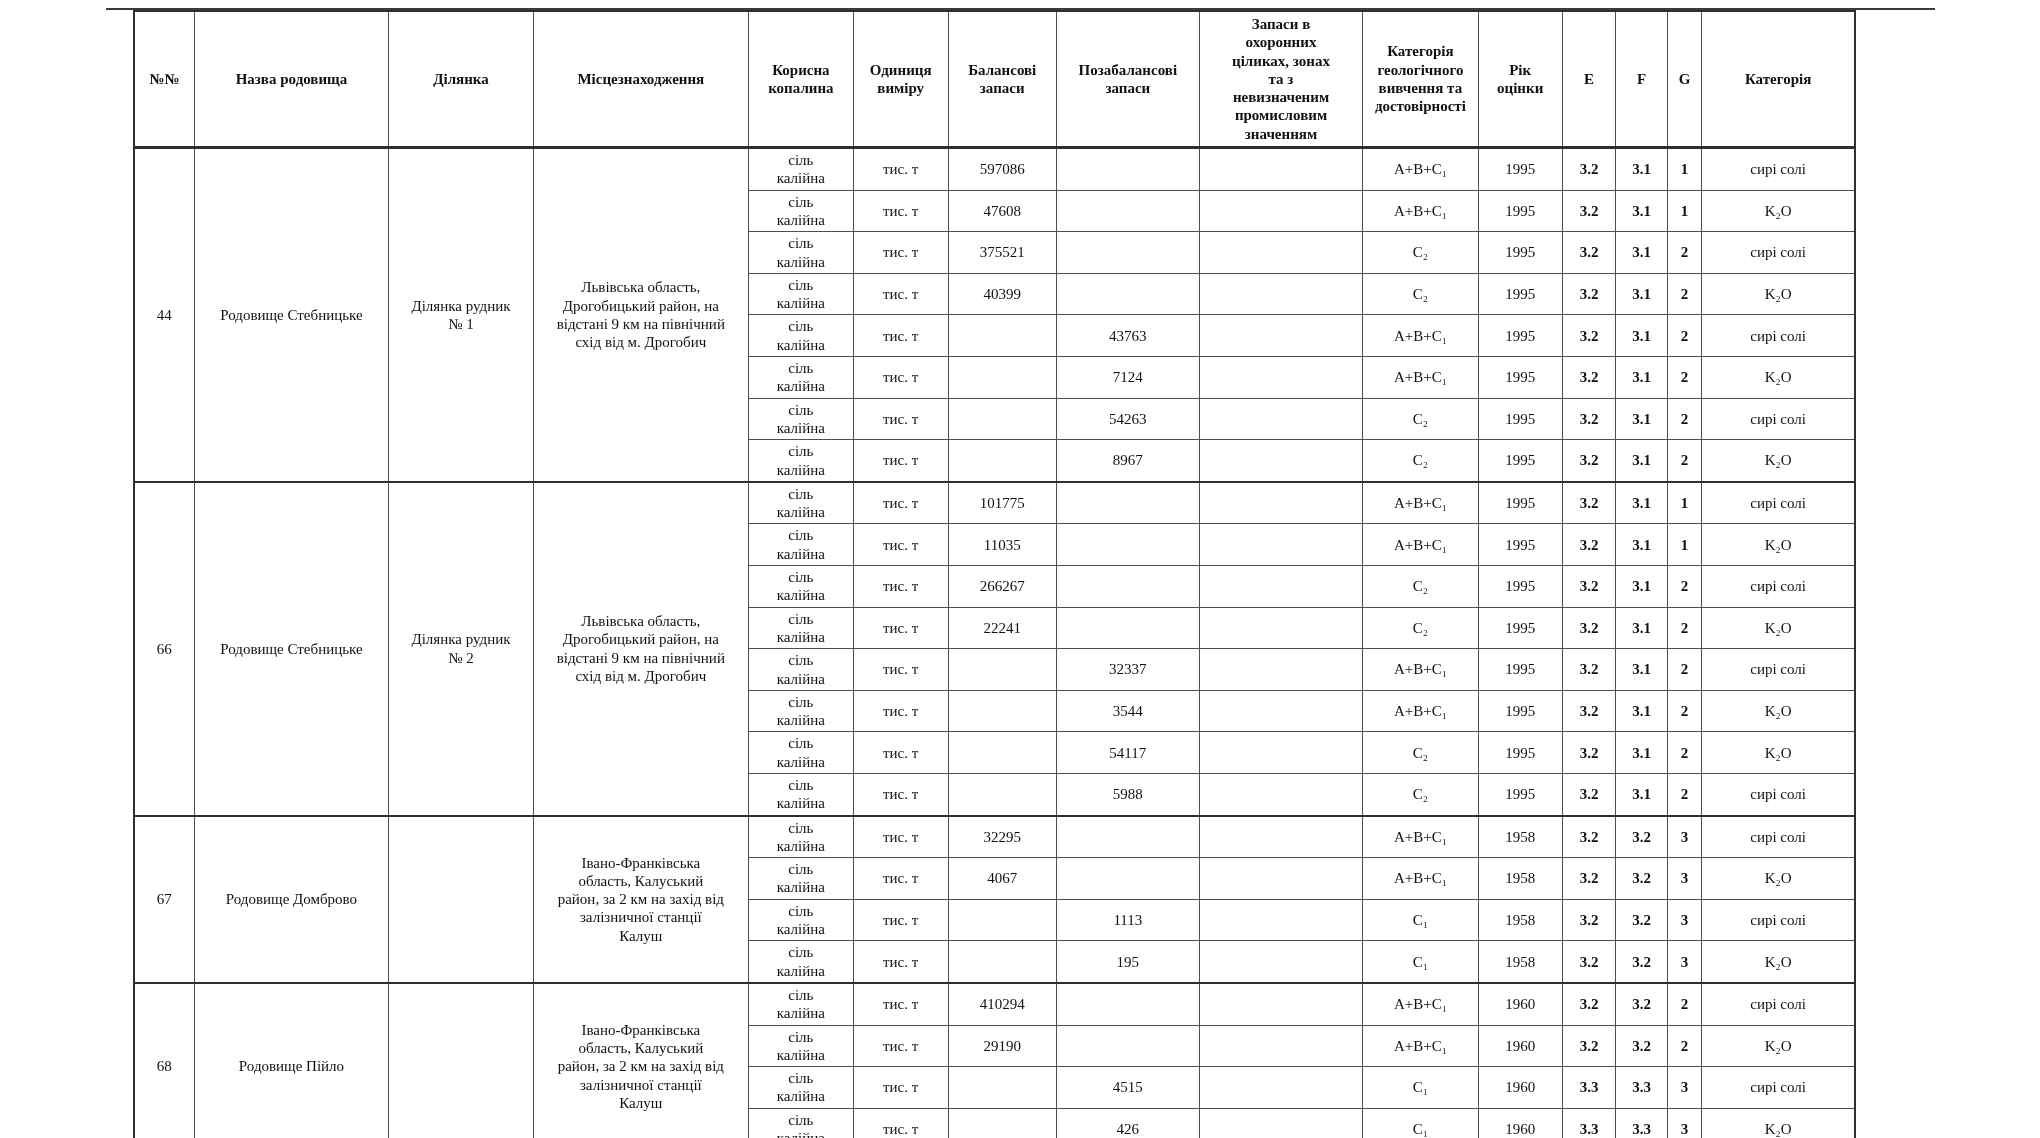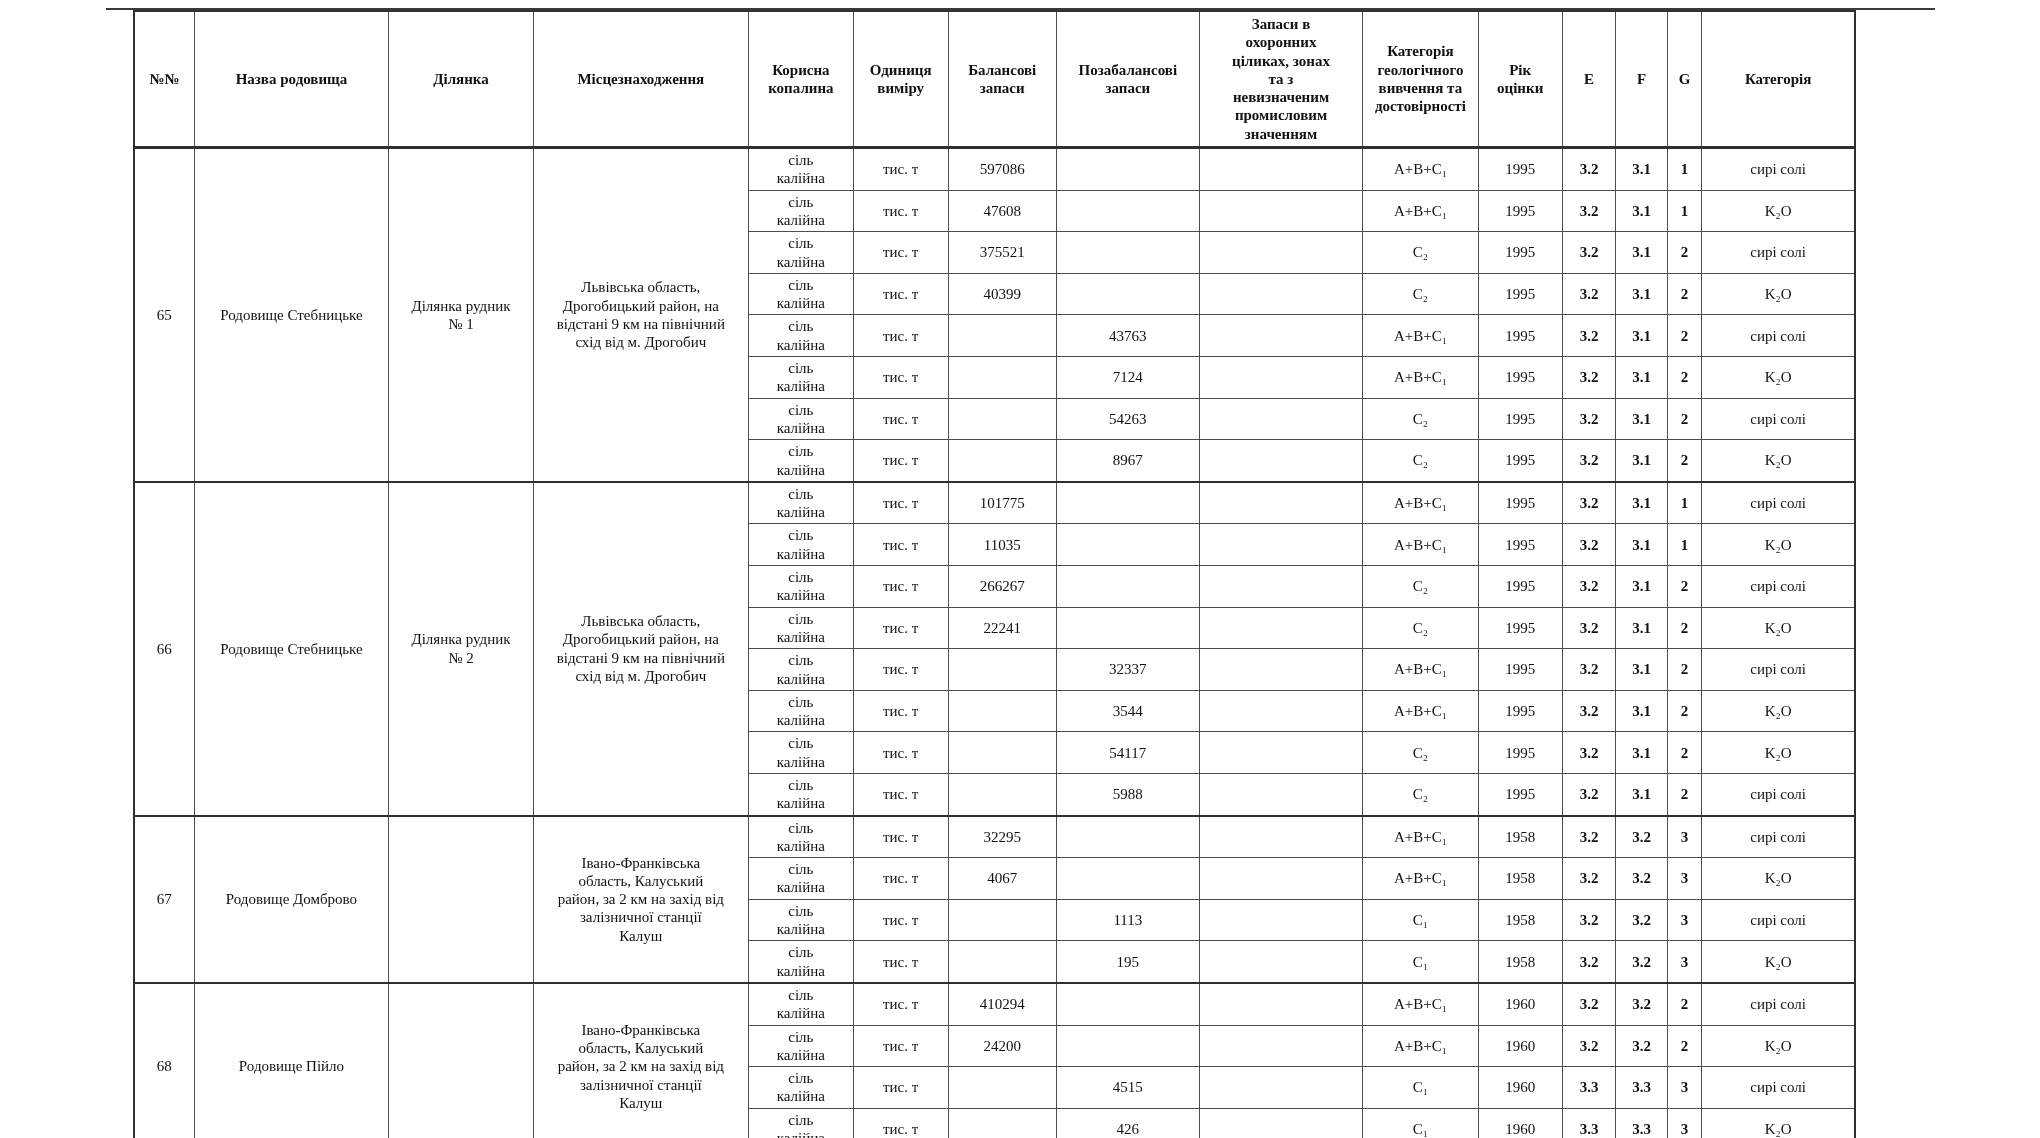--- a/index.html
+++ b/index.html
@@ -81,21 +81,21 @@
         <th>Рік
 оцінки</th>
         <th>E</th>
         <th>F</th>
         <th>G</th>
         <th>Категорія</th>
       </tr>
     </thead>
   <tbody>
       <tr class="group-start">
-        <td rowspan="8" class="c-no">65</td>
+        <td rowspan="8" class="c-no">44</td>
         <td rowspan="8" class="c-name">Родовище Стебницьке</td>
         <td rowspan="8" class="c-area">Ділянка рудник
 № 1</td>
         <td rowspan="8" class="c-location">Львівська область,
 Дрогобицький район, на
 відстані 9 км на північний
 схід від м. Дрогобич</td>
         <td class="c-mineral">сіль
 калійна</td>
         <td class="c-unit">тис. т</td>
@@ -410,21 +410,21 @@
         <td class="c-year">1960</td>
         <td class="c-e">3.2</td>
         <td class="c-f">3.2</td>
         <td class="c-g">2</td>
         <td class="c-note">сирі солі</td>
       </tr>
       <tr>
         <td class="c-mineral">сіль
 калійна</td>
         <td class="c-unit">тис. т</td>
-        <td class="c-balance">24200</td>
+        <td class="c-balance">29190</td>
         <td class="c-offbalance"></td>
         <td class="c-protected"></td>
         <td class="c-category">A+B+C₁</td>
         <td class="c-year">1960</td>
         <td class="c-e">3.2</td>
         <td class="c-f">3.2</td>
         <td class="c-g">2</td>
         <td class="c-note">K₂O</td>
       </tr>
       <tr>

